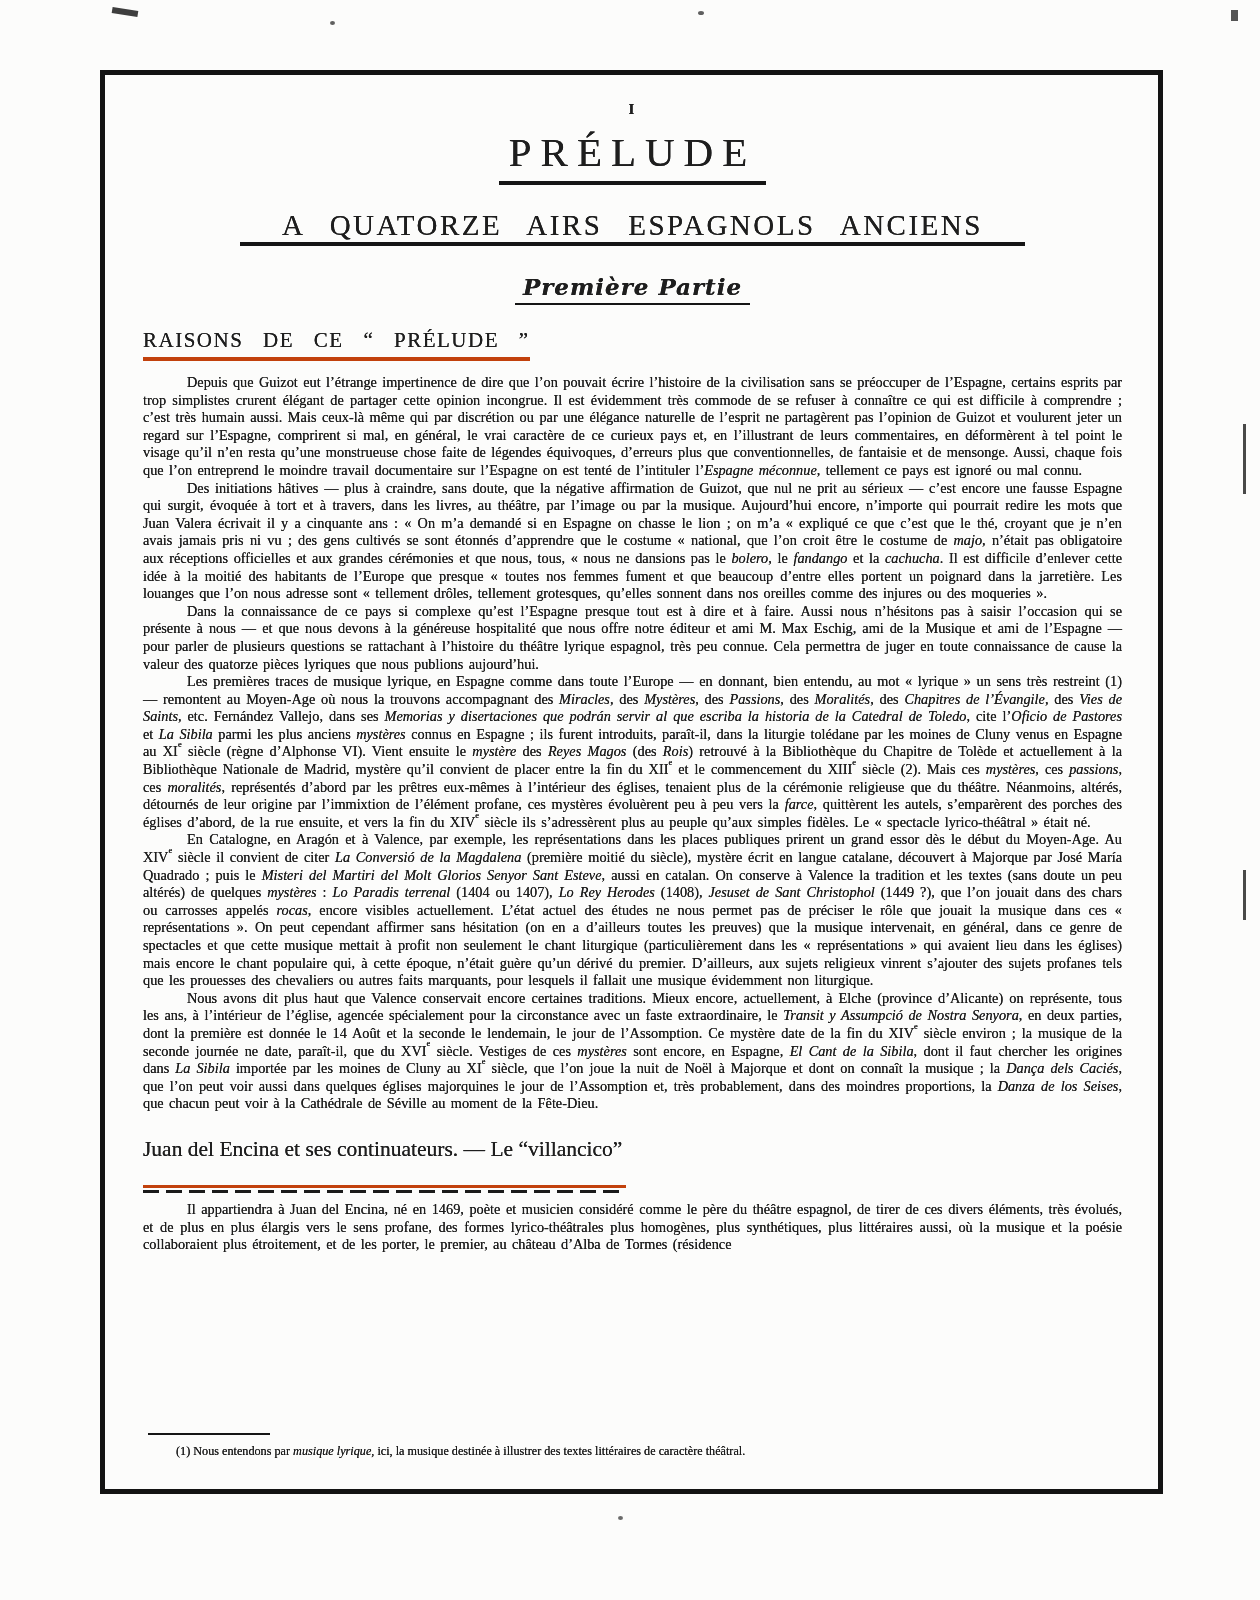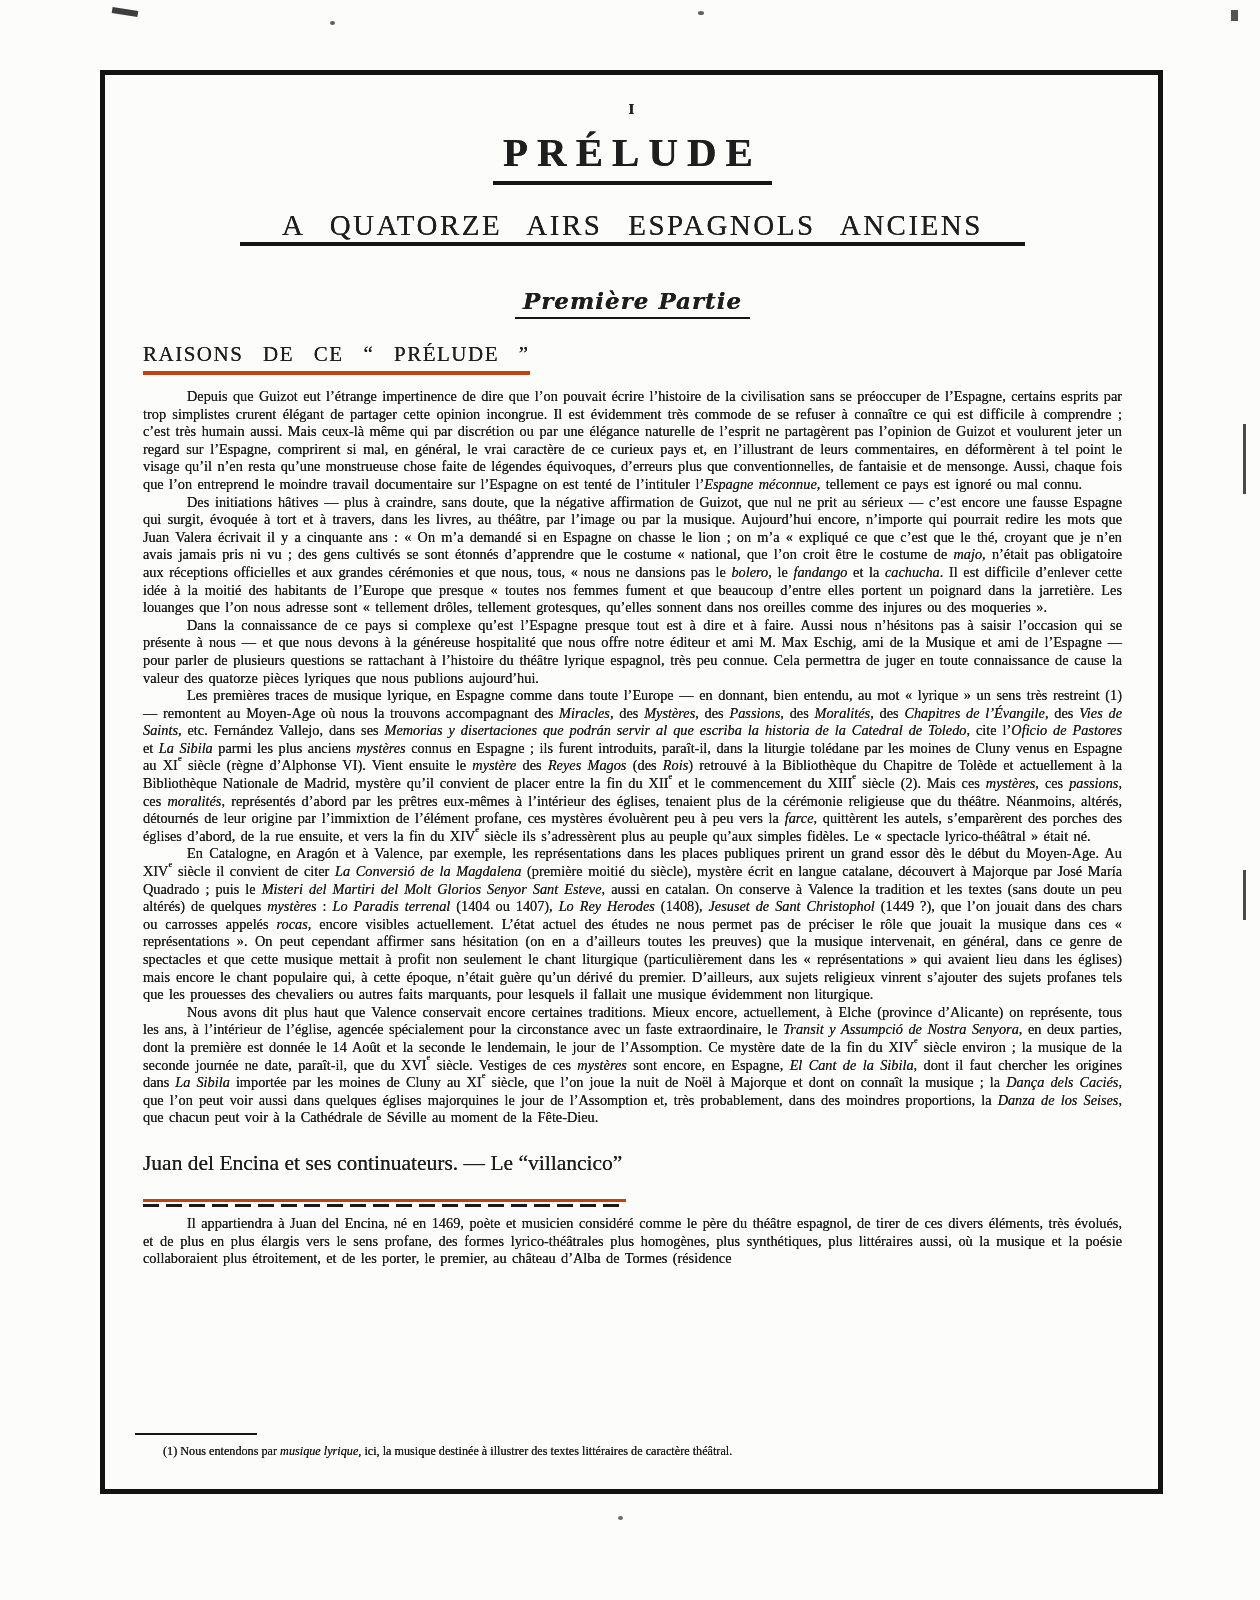--- a/index.html
+++ b/index.html
@@ -22,35 +22,35 @@
     border:5px solid #131313;
     box-sizing:border-box;
     padding:0 36px 0 38px;
     text-shadow:0 0 0.3px currentColor;
   }
   .pagenum {
     margin-top:26px;
     text-align:center;
     font-size:15px; font-weight:bold; letter-spacing:2px;
   }
-  h1.title { margin:10px 0 0; text-align:center; font-weight:bold; }
+  h1.title { margin:10px 0 0; text-align:center; font-weight:normal; }
   h1.title span {
     display:inline-block;
     font-size:41px; letter-spacing:9px;
     padding:0 10px 5px;
     border-bottom:4px solid #151515;
   }
   h2.subtitle { margin:24px 0 0; text-align:center; font-weight:normal; }
   h2.subtitle span {
     display:inline-block;
     font-size:29px; letter-spacing:2.5px; word-spacing:16px;
     padding:0 42px 0;
     border-bottom:4px solid #151515;
   }
-  .part { margin-top:41px; text-align:center; }
+  .part { margin-top:27px; text-align:center; }
   .part span {
     display:inline-block;
     font-family:"DejaVu Serif", serif;
     font-style:italic; font-weight:bold;
     font-size:23px; letter-spacing:1px;
     padding:0 8px 3px;
     border-bottom:2px solid #151515;
   }
   h3.sec-h { font-size:21.5px; font-weight:normal; margin:24px 0 13px; }
   h3.sec-h span { display:inline-block; padding-bottom:4px; border-bottom:4px solid #c2410c; }
@@ -65,21 +65,21 @@
     text-align:justify;
     text-indent:44px;
     font-size:14.3px;
     line-height:17.6px;
     word-spacing:1.8px;
   }
   section p i, h3 i { }
   section p sup, .footnotes p sup {
     font-size:0.6em; line-height:0; position:relative; top:-0.4em;
   }
-  .footnotes { position:absolute; left:30px; right:40px; bottom:26px; }
+  .footnotes { position:absolute; left:43px; right:40px; bottom:26px; }
   .fn-rule { width:122px; height:2px; background:#151515; margin:0 0 9px 0; }
   .footnotes p {
     margin:0 0 4px;
     font-size:12.2px; line-height:15.2px;
     text-indent:28px; text-align:justify;
   }
   
   .speck { position:absolute; background:#1c1c1c; }
   .speck.a { left:112px; top:9px;   width:26px; height:6px; transform:rotate(9deg); opacity:.85; }
   .speck.b { left:330px; top:21px;  width:5px;  height:4px; border-radius:50%; opacity:.7; }

